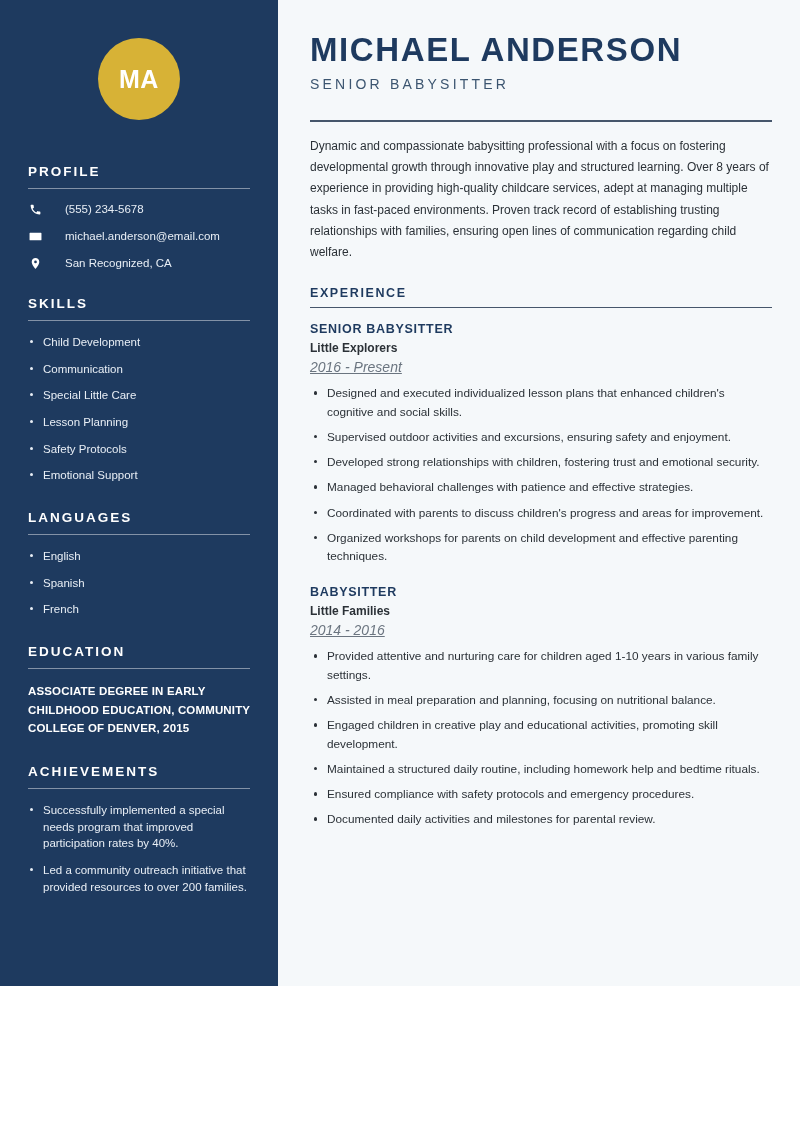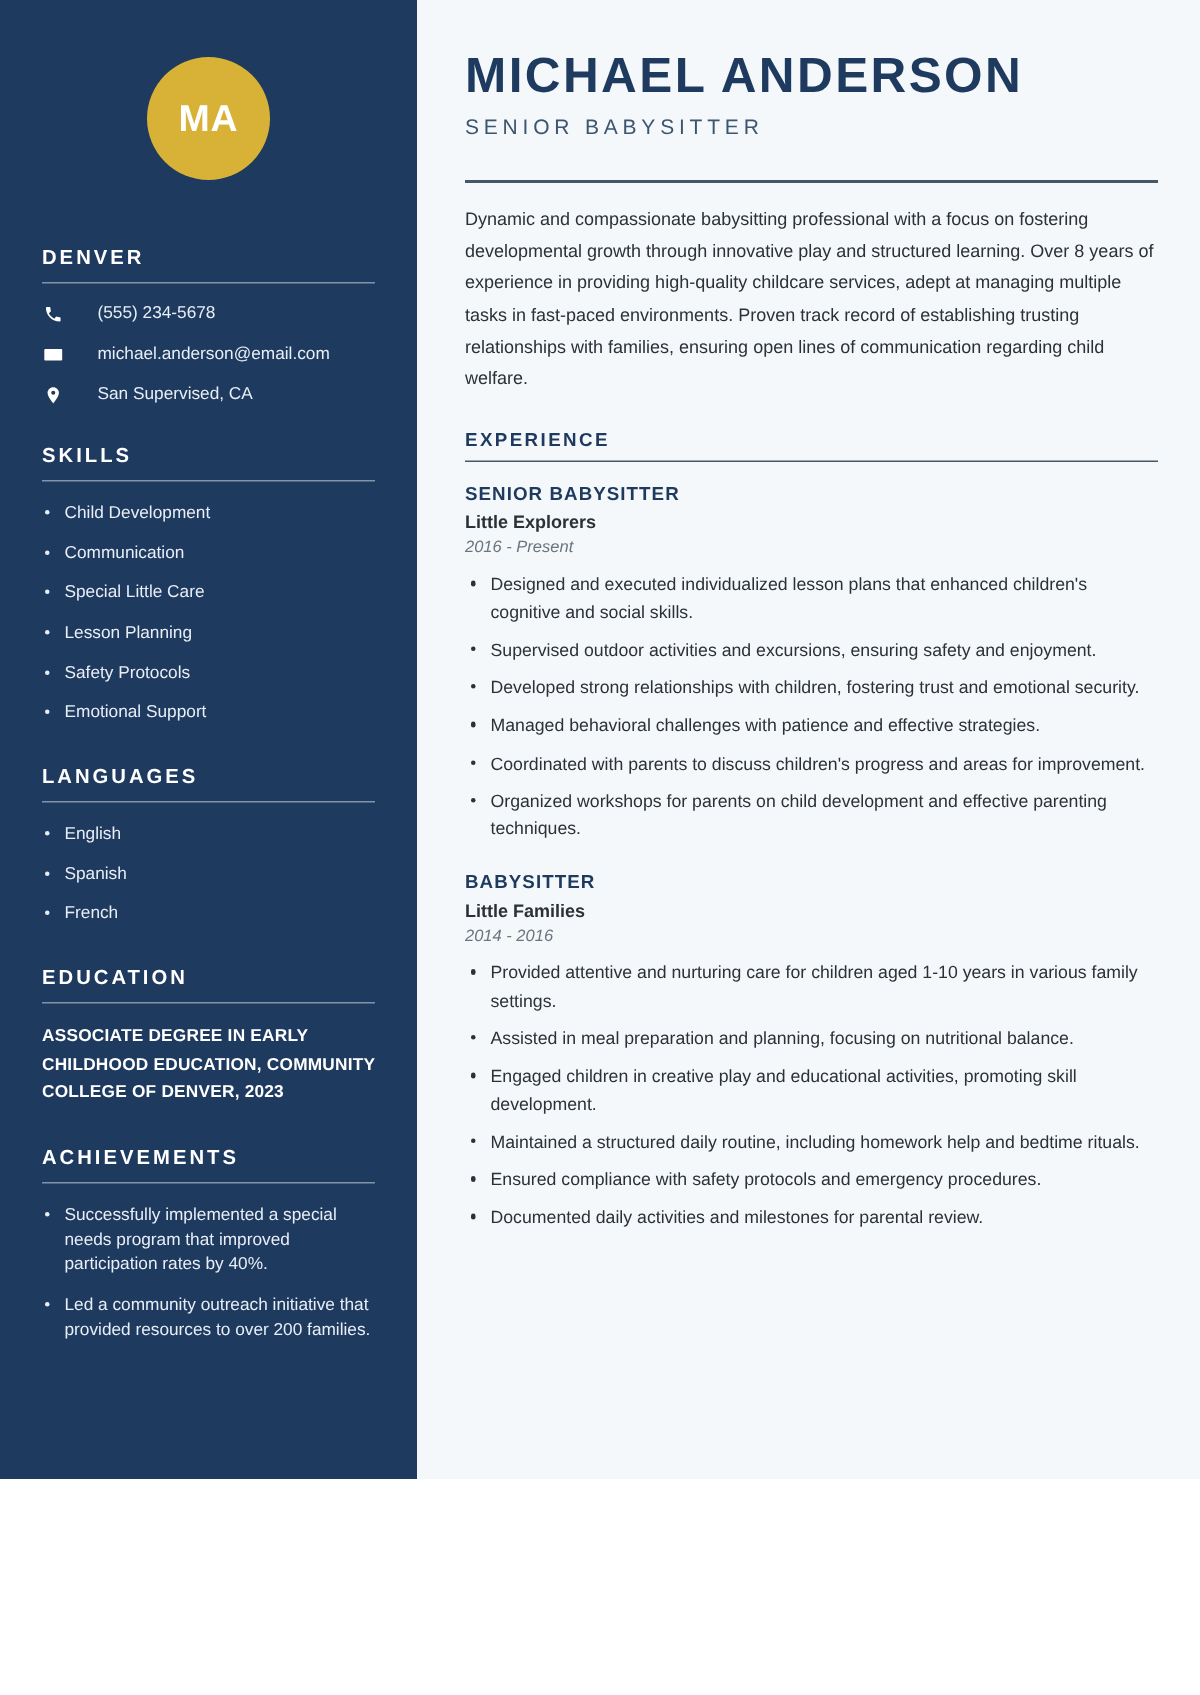--- a/index.html
+++ b/index.html
@@ -153,24 +153,25 @@
     color: #1e3a5f;
     margin-bottom: 5px;
   }
   .job-company {
     font-size: 12px;
     font-weight: bold;
     color: #2b3137;
     margin-bottom: 4px;
   }
   .job-dates {
-    font-size: 11px;
+    font-size: 14px;
     font-style: italic;
     color: #6b7580;
     margin-bottom: 9px;
+    text-decoration: underline;
   }
   ul.job-list { list-style: none; }
   ul.job-list li {
     position: relative;
     padding-left: 17px;
     margin-bottom: 7px;
     font-size: 11.8px;
     line-height: 1.55;
     color: #2b3137;
   }
@@ -189,21 +190,21 @@
 <div class="page">
 
   <aside class="sidebar">
     <div class="sidebar-inner">
 
       <div class="avatar-wrap">
         <div class="avatar">MA</div>
       </div>
 
       <section class="side-section">
-        <div class="side-heading">DENVER</div>
+        <div class="side-heading">PROFILE</div>
         <div class="side-rule"></div>
 
         <div class="contact-row">
           <span class="contact-icon">
             <svg width="13" height="13" viewBox="0 0 24 24" fill="#ffffff">
                 <path d="M6.6 10.8c1.4 2.8 3.8 5.1 6.6 6.6l2.2-2.2c.3-.3.7-.4 1-.2 1.2.4 2.4.6 3.6.6.6 0 1 .4 1 1V20c0 .6-.4 1-1 1-9.4 0-17-7.6-17-17 0-.6.4-1 1-1h3.5c.6 0 1 .4 1 1 0 1.3.2 2.5.6 3.6.1.4 0 .8-.2 1.1l-2.3 2.1z"></path>
               </svg>
           </span>
           <span>(555) 234-5678</span>
         </div>
@@ -216,21 +217,21 @@
           </span>
           <span>michael.anderson@email.com</span>
         </div>
 
         <div class="contact-row">
           <span class="contact-icon">
             <svg width="13" height="13" viewBox="0 0 24 24" fill="#ffffff">
                 <path d="M12 2C8.1 2 5 5.1 5 9c0 5.2 7 13 7 13s7-7.8 7-13c0-3.9-3.1-7-7-7zm0 9.5A2.5 2.5 0 1 1 12 6.5a2.5 2.5 0 0 1 0 5z"></path>
               </svg>
           </span>
-          <span>San Supervised, CA</span>
+          <span>San Recognized, CA</span>
         </div>
       </section>
 
       <section class="side-section">
         <div class="side-heading">SKILLS</div>
         <div class="side-rule"></div>
         <ul class="side-list">
           <li>Child Development</li>
           <li>Communication</li>
           <li>Special Little Care</li>
@@ -246,21 +247,21 @@
         <ul class="side-list">
           <li>English</li>
           <li>Spanish</li>
           <li>French</li>
         </ul>
       </section>
 
       <section class="side-section">
         <div class="side-heading">EDUCATION</div>
         <div class="side-rule"></div>
-        <div class="edu-text">ASSOCIATE DEGREE IN EARLY CHILDHOOD EDUCATION, COMMUNITY COLLEGE OF DENVER, 2023</div>
+        <div class="edu-text">ASSOCIATE DEGREE IN EARLY CHILDHOOD EDUCATION, COMMUNITY COLLEGE OF DENVER, 2015</div>
       </section>
 
       <section class="side-section">
         <div class="side-heading">ACHIEVEMENTS</div>
         <div class="side-rule"></div>
         <ul class="side-list">
           <li>Successfully implemented a special needs program that improved participation rates by 40%.</li>
           <li>Led a community outreach initiative that provided resources to over 200 families.</li>
         </ul>
       </section>

